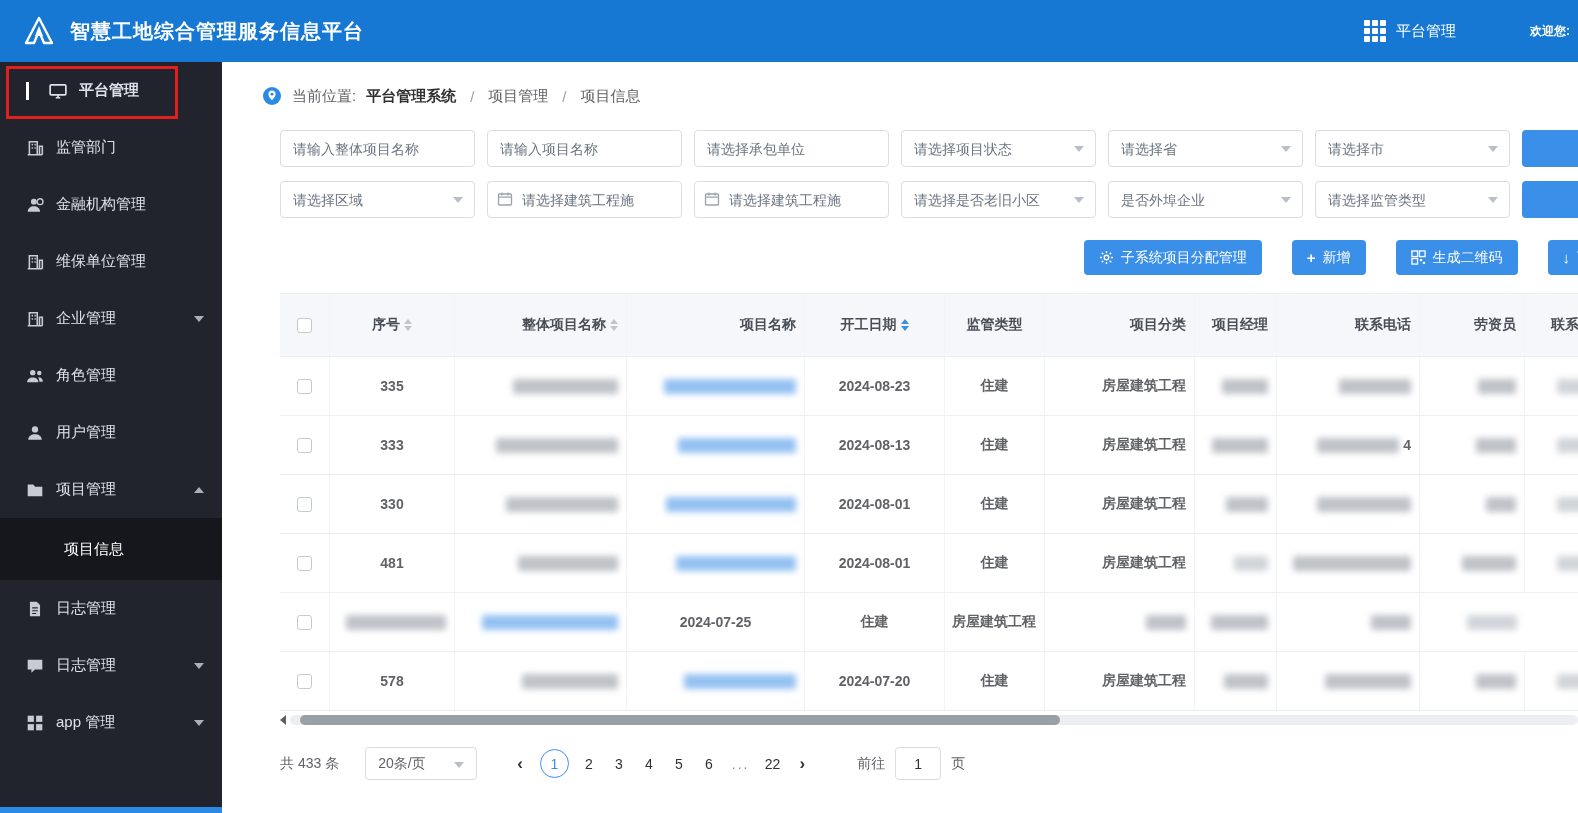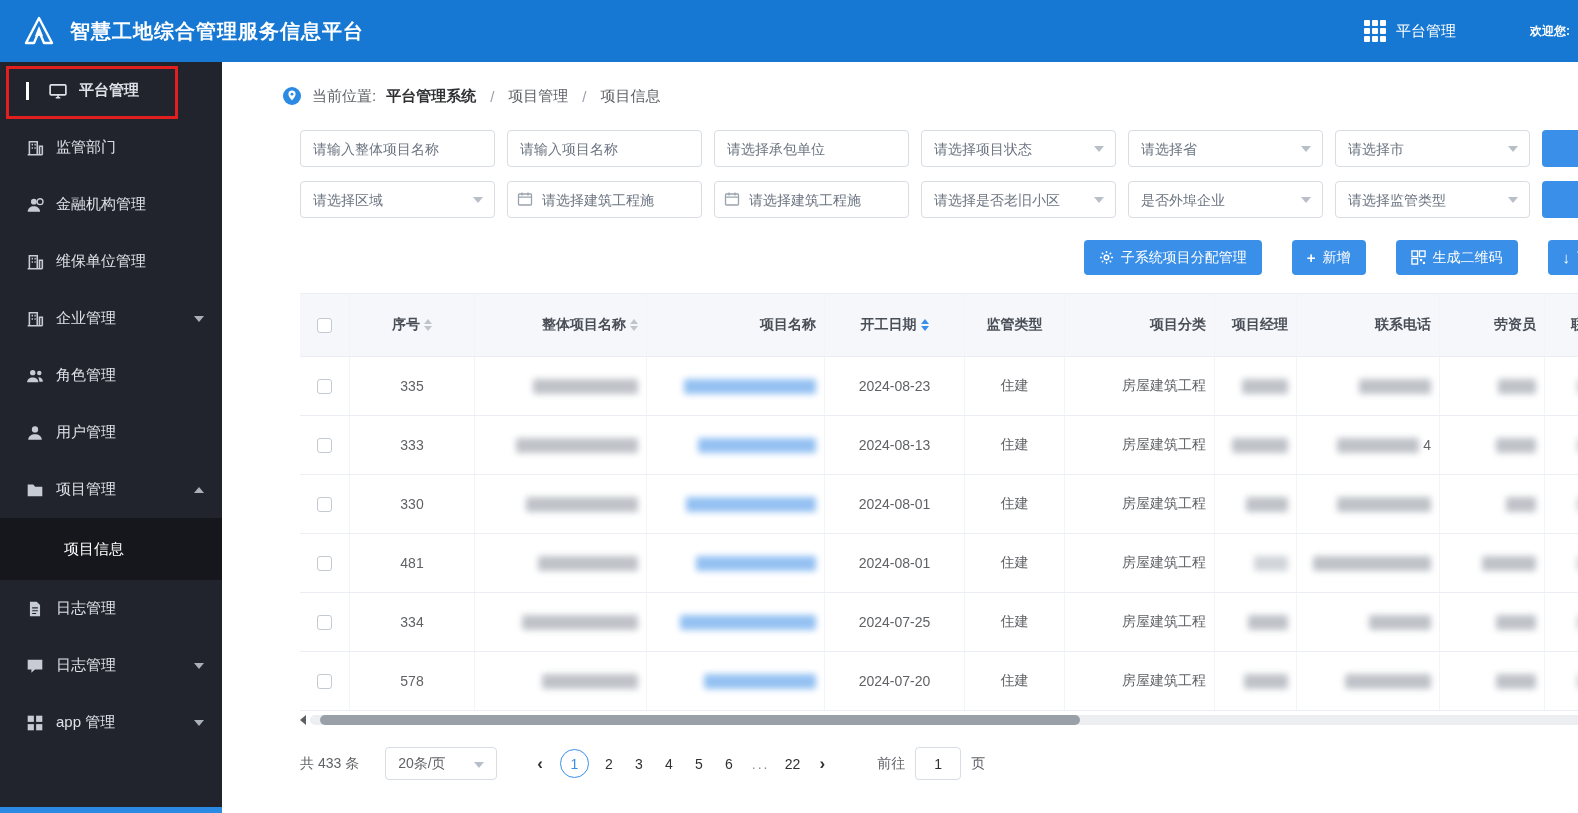--- a/index.html
+++ b/index.html
@@ -38,21 +38,21 @@
   .side-sub { height:62px; display:flex; align-items:center; padding-left:64px;
     background:#15171c; color:#fff; font-size:15px; cursor:pointer; }
   .side-bottom-strip { position:absolute; left:0; bottom:0; width:100%; height:6px; background:#2a8ae4; }
 
   
   .annotation-box { position:absolute; left:6px; top:66px; width:172px; height:53px;
     border:3px solid #e21f1f; z-index:20; pointer-events:none; }
 
   
   .content { flex:1; min-width:0; background:#fff; overflow:hidden; position:relative;
-    padding:0 0 0 0;margin-left:20px; }
+    padding:0 0 0 0; }
   .breadcrumb { display:flex; align-items:center; gap:10px; padding:24px 0 10px 40px;
     font-size:15px; color:#606266; }
   .breadcrumb b { color:#303133;text-align:center; }
   .crumb-sep { color:#9aa3ad; margin:0 4px; }
   .pin-icon { width:20px; height:20px; }
 
   .page { padding-left:58px; }
 
   
   .filter-row { display:flex; gap:12px; margin-top:14px; }
@@ -74,21 +74,21 @@
     font-size:14px; padding:0 15px; display:flex; align-items:center; gap:7px;
     cursor:pointer; white-space:nowrap; font-family:inherit; }
   .btn .bic { display:flex; align-items:center; }
   .btn .glyph { font-size:15px; font-weight:bold; }
 
   
   .tbl { margin-top:18px; width:1298px; overflow:hidden; font-size:14px; color:#606266; }
   .trow { display:grid; grid-template-columns:50px 125px 172px 178px 140px 100px 150px 82px 143px 105px 90px;
     align-items:center; border-bottom:1px solid #ebeef5; }
   .trow.head { background:#f5f7fa; height:64px; color:#4a4f57; font-weight:bold; border-top:1px solid #ebeef5; }
-  .trow.rowd { height:59px; background:#fff; }
+  .trow.rowd { height:59px; background:#fff;font-weight:bold; }
   .tc { padding:0 8px; display:flex; align-items:center; justify-content:center; gap:4px;
     height:100%; border-right:1px solid #f2f4f7; overflow:hidden; white-space:nowrap; }
   .tc.left { justify-content:flex-end; padding-left:16px; }
   .tc:last-child { border-right:none; }
   .checkbox { width:15px; height:15px; border:1px solid #c4cad2; border-radius:3px; background:#fff; cursor:pointer; }
   .sorters { display:flex; flex-direction:column; gap:2px; }
   .s-up { width:0; height:0; border-left:4px solid transparent; border-right:4px solid transparent; border-bottom:5px solid #c0c4cc; }
   .s-dn { width:0; height:0; border-left:4px solid transparent; border-right:4px solid transparent; border-top:5px solid #c0c4cc; }
   .sorters.blue .s-up { border-bottom-color:#3a8fe8; }
   .sorters.blue .s-dn { border-top-color:#3a8fe8; }
@@ -555,21 +555,20 @@
               </div>
             <div class="tc left">
                 <span class="blur lt" style="width:50px"></span>
               </div>
           </div>
 
           <div class="trow rowd">
             <div class="tc">
                 <span class="checkbox"></span>
               </div>
-            <div class="tc">334</div>
             <div class="tc left">
                 <span class="blur" style="width:116px"></span>
               </div>
             <div class="tc left">
                 <span class="blur blue" style="width:136px"></span>
               </div>
             <div class="tc">2024-07-25</div>
             <div class="tc">住建</div>
             <div class="tc left">房屋建筑工程</div>
             <div class="tc left">

